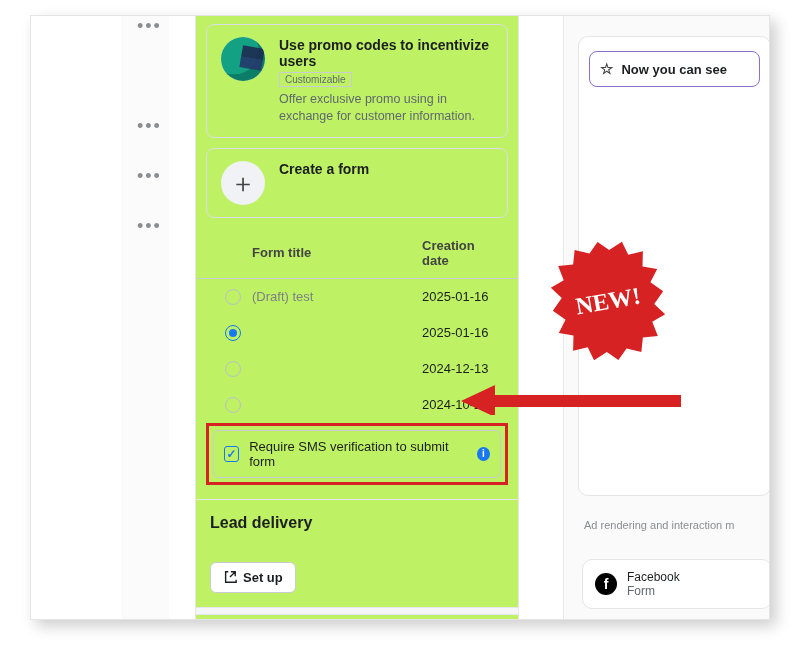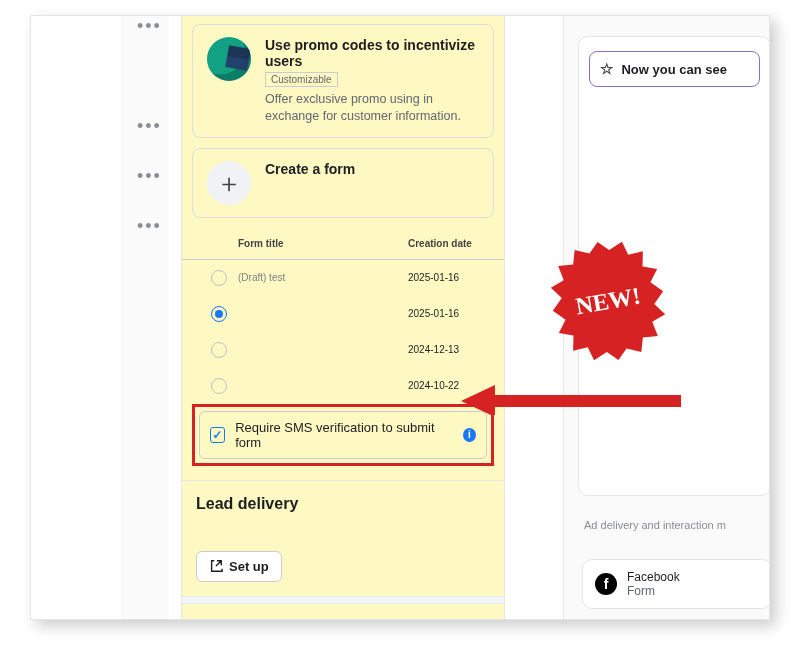--- a/index.html
+++ b/index.html
@@ -36,23 +36,23 @@
     letter-spacing: 2px;
     cursor: pointer;
   }
   .dots.d1 { top: 8px; }
   .dots.d2 { top: 108px; }
   .dots.d3 { top: 158px; }
   .dots.d4 { top: 208px; }
 
   .main {
     position: absolute;
-    left: 150px; top: 0;
+    left: 164px; top: 0;
     width: 324px;
-    background: #fef9c3;
+    background: #bef264;
   }
   .panel-border {
     border-left: 1px solid #e4e6eb;
     border-right: 1px solid #e4e6eb;
   }
 
   .card {
     border: 1px solid #dadde1;
     border-radius: 8px;
     margin: 8px 10px 10px 10px;
@@ -92,21 +92,21 @@
   .card p { font-size: 12.5px; color:#606770; line-height:1.35; }
 
   .plus {
     font-size: 26px; color:#444; font-weight:300; line-height:1;
   }
 
   
   .tablehead, .tablerow {
     display:flex;
     padding: 10px 18px;
-    font-size: 10px;
+    font-size: 13px;
     color:#1c1e21;
     align-items:center;
   }
   .tablehead {
     font-weight:600;
     border-bottom:1px solid #c9ccd1;
     color:#444;
   }
   .col-radio { width: 38px; flex:0 0 38px; display:flex; justify-content:center;}
   .col-title { width: 170px; flex:0 0 170px; }
@@ -153,21 +153,21 @@
   }
 
   .section {
     border-top:1px solid #e4e6eb;
     padding: 14px 14px 12px 14px;
   }
   .section h4 { font-size:16px; font-weight:700; color:#1c1e21; margin-bottom:4px;}
   .section p { font-size:12.5px; color:#606770; line-height:1.35;}
   .link { color:#1877f2; cursor:pointer; }
   .btn {
-    margin: 22px 14px 14px 14px;
+    margin: 14px 14px 14px 14px;
     display:inline-flex; align-items:center; gap:6px;
     border:1px solid #c9ccd1; border-radius:6px;
     background:#fff;
     padding:7px 12px;
     font-size:13px; font-weight:600; color:#1c1e21;
     cursor:pointer;
     justify-content:space-between;
   }
   .export-icon{ width:14px;height:14px; }
   .divider { height:8px; background:#f5f6f7; border-top:1px solid #e4e6eb; border-bottom:1px solid #e4e6eb;}
@@ -334,21 +334,21 @@
 
   </div>
 
   <div class="right">
     <div class="right-card">
       <div class="right-pill">
         <span class="star">☆</span>
         <span>Now you can see</span>
       </div>
     </div>
-    <div class="right-foot">Ad delivery and interaction m</div>
+    <div class="right-foot">Ad rendering and interaction m</div>
     <div class="fb-box">
       <div class="fb-logo">f</div>
       <div>
         <div style="font-weight:400">Facebook</div>
         <div style="color:#606770">Form</div>
       </div>
     </div>
   </div>
 
   <div class="new-badge">

